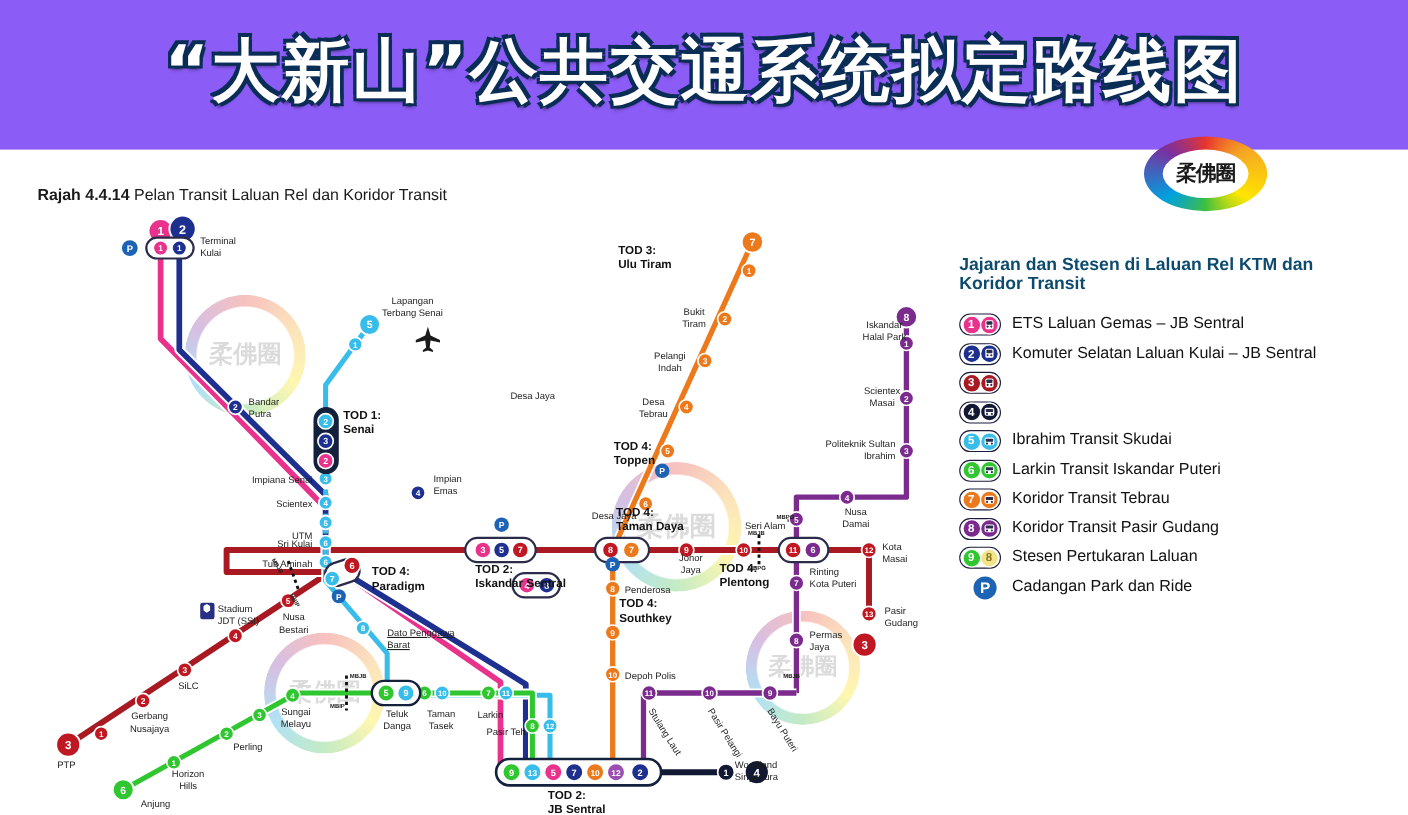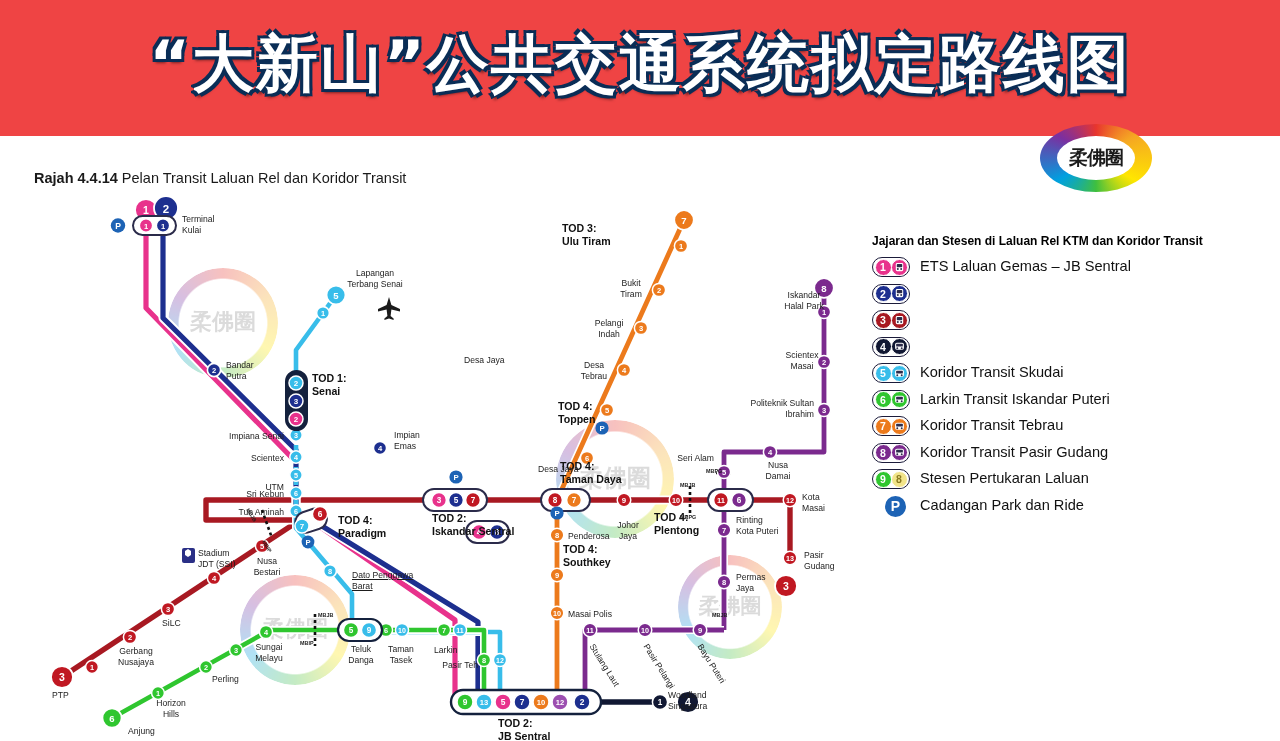--- a/index.html
+++ b/index.html
@@ -6,21 +6,21 @@
   body{
     width:1280px;height:741px;
     background:#ffffff;
     font-family:"Liberation Sans", sans-serif;
     overflow:hidden;
     position:relative;
   }
   
   #banner{
     position:absolute;left:0;top:0;width:1280px;height:136px;
-    background:#ef4444;
+    background:#8b5cf6;
   }
   #banner-title{
     position:absolute;left:0;top:22px;width:1280px;
     text-align:center;
     font-family:"DejaVu Sans", sans-serif;
     font-size:62px;font-weight:bold;color:#ffffff;
     letter-spacing:2px;
     text-shadow:
       -3px -3px 0 #0a2d56, 3px -3px 0 #0a2d56,
       -3px  3px 0 #0a2d56, 3px  3px 0 #0a2d56,
@@ -57,22 +57,22 @@
   .mlabel.ctr{text-align:center;}
   .mlabel.rt{text-align:right;}
   .todlabel{
     position:absolute;font-size:10.6px;font-weight:bold;color:#111;
     line-height:12.5px;white-space:nowrap;
   }
   .rot{transform-origin:left top;}
   
   #legend{position:absolute;left:872px;top:232px;width:405px;}
   #legend-title{
-    font-size:12px;font-weight:bold;color:#000000;line-height:18px;
-    width:375px;margin-bottom:7px;
+    font-size:16px;font-weight:bold;color:#0c4a6e;line-height:18px;
+    width:375px;margin-bottom:17px;
   }
   .lg-row{display:flex;align-items:center;margin-bottom:6.5px;}
   .lg-icon{width:48px;flex:0 0 48px;display:flex;align-items:center;justify-content:flex-start;}
   .lg-text{font-size:14.6px;color:#111;line-height:17.5px;}
   
   .pill{
     display:inline-flex;align-items:center;
     border-radius:11px;padding:1px 1.5px;
     background:#fff;border:1.6px solid #1b1b3a;
     height:20px;box-sizing:border-box;
@@ -454,21 +454,21 @@
   </svg>
 
   <div class="mlabel" style="left:182px;top:24px;">Terminal<br>Kulai</div>
   <div class="mlabel" style="left:226px;top:170px;">Bandar<br>Putra</div>
   <div class="mlabel ctr" style="left:330px;top:78px;width:90px;">Lapangan<br>Terbang Senai</div>
   <div class="todlabel" style="left:312px;top:182px;">TOD 1:<br>Senai</div>
 
   <div class="mlabel rt" style="left:168px;top:241px;width:116px;">Impiana Senai</div>
   <div class="mlabel rt" style="left:168px;top:263px;width:116px;">Scientex</div>
   <div class="mlabel rt" style="left:168px;top:292px;width:116px;">UTM</div>
-  <div class="mlabel rt" style="left:168px;top:299px;width:116px;">Sri Kebun</div>
+  <div class="mlabel rt" style="left:168px;top:299px;width:116px;">Sri Kulai</div>
   <div class="mlabel rt" style="left:158px;top:317px;width:126px;">Tun Aminah</div>
 
   <div class="todlabel" style="left:338px;top:324px;">TOD 4:<br>Paradigm</div>
   <div class="mlabel ctr" style="left:232px;top:366px;width:70px;">Nusa<br>Bestari</div>
   <div class="mlabel" style="left:394px;top:240px;">Impian<br>Emas</div>
   <div class="mlabel" style="left:464px;top:165px;">Desa Jaya</div>
   <div class="mlabel" style="left:198px;top:358px;">Stadium<br>JDT (SSI)</div>
 
   <div class="mlabel" style="left:162px;top:428px;">SiLC</div>
   <div class="mlabel ctr" style="left:96px;top:456px;width:80px;">Gerbang<br>Nusajaya</div>
@@ -490,28 +490,28 @@
   <div class="todlabel" style="left:654px;top:321px;">TOD 4:<br>Plentong</div>
   <div class="todlabel" style="left:558px;top:210px;">TOD 4:<br>Toppen</div>
   <div class="todlabel ctr" style="left:498px;top:527px;width:108px;">TOD 2:<br>JB Sentral</div>
   <div class="todlabel rt" style="left:562px;top:32px;width:110px;">TOD 3:<br>Ulu Tiram</div>
 
   <div class="mlabel ctr" style="left:602px;top:88px;width:58px;">Bukit<br>Tiram</div>
   <div class="mlabel ctr" style="left:580px;top:128px;width:58px;">Pelangi<br>Indah</div>
   <div class="mlabel ctr" style="left:566px;top:170px;width:56px;">Desa<br>Tebrau</div>
   <div class="mlabel" style="left:538px;top:274px;">Desa Jaya</div>
   <div class="mlabel" style="left:568px;top:341px;">Penderosa</div>
-  <div class="mlabel ctr" style="left:604px;top:330px;width:48px;">Johor<br>Jaya</div>
-  <div class="mlabel" style="left:568px;top:419px;">Masai Polis</div>
+  <div class="mlabel ctr" style="left:604px;top:312px;width:48px;">Johor<br>Jaya</div>
+  <div class="mlabel" style="left:568px;top:419px;">Depoh Polis</div>
 
   <div class="mlabel ctr" style="left:768px;top:100px;width:72px;">Iskandar<br>Halal Park</div>
   <div class="mlabel ctr" style="left:768px;top:160px;width:68px;">Scientex<br>Masai</div>
   <div class="mlabel rt" style="left:724px;top:208px;width:90px;">Politeknik Sultan<br>Ibrahim</div>
   <div class="mlabel ctr" style="left:752px;top:270px;width:52px;">Nusa<br>Damai</div>
-  <div class="mlabel rt" style="left:640px;top:263px;width:74px;">Seri Alam</div>
+  <div class="mlabel rt" style="left:640px;top:283px;width:74px;">Seri Alam</div>
   <div class="mlabel" style="left:736px;top:325px;">Rinting</div>
   <div class="mlabel" style="left:736px;top:336px;">Kota Puteri</div>
   <div class="mlabel" style="left:736px;top:382px;">Permas<br>Jaya</div>
   <div class="mlabel" style="left:802px;top:302px;">Kota<br>Masai</div>
   <div class="mlabel" style="left:804px;top:360px;">Pasir<br>Gudang</div>
   <div class="mlabel" style="left:668px;top:500px;">Woodland<br>Singapura</div>
 
   <div class="mlabel rot" style="left:704px;top:452px;transform:rotate(58deg);">Bayu Puteri</div>
   <div class="mlabel rot" style="left:650px;top:452px;transform:rotate(58deg);">Pasir Pelangi</div>
   <div class="mlabel rot" style="left:596px;top:452px;transform:rotate(58deg);">Stulang Laut</div>
@@ -547,20 +547,21 @@
     <div class="lg-icon">
       <span class="pill">
         <span class="num" style="background:#1d2f8f">2</span>
         <span class="veh" style="background:#1d2f8f">
           <svg width="17" height="17" viewBox="-8.5 -8.5 17 17">
               <use href="#trainGlyph"></use>
             </svg>
         </span>
       </span>
     </div>
+    <div class="lg-text">Komuter Selatan Laluan Kulai – JB Sentral</div>
   </div>
 
   <div class="lg-row">
     <div class="lg-icon">
       <span class="pill">
         <span class="num" style="background:#a81922">3</span>
         <span class="veh" style="background:#a81922">
           <svg width="17" height="17" viewBox="-8.5 -8.5 17 17">
               <use href="#trainGlyph"></use>
             </svg>
@@ -586,21 +587,21 @@
     <div class="lg-icon">
       <span class="pill">
         <span class="num" style="background:#38bdea">5</span>
         <span class="veh" style="background:#38bdea">
           <svg width="17" height="17" viewBox="-8.5 -8.5 17 17">
               <use href="#busGlyph"></use>
             </svg>
         </span>
       </span>
     </div>
-    <div class="lg-text">Koridor Transit Skudai</div>
+    <div class="lg-text">Ibrahim Transit Skudai</div>
   </div>
 
   <div class="lg-row">
     <div class="lg-icon">
       <span class="pill">
         <span class="num" style="background:#2fc62f">6</span>
         <span class="veh" style="background:#2fc62f">
           <svg width="17" height="17" viewBox="-8.5 -8.5 17 17">
               <use href="#busGlyph"></use>
             </svg>

